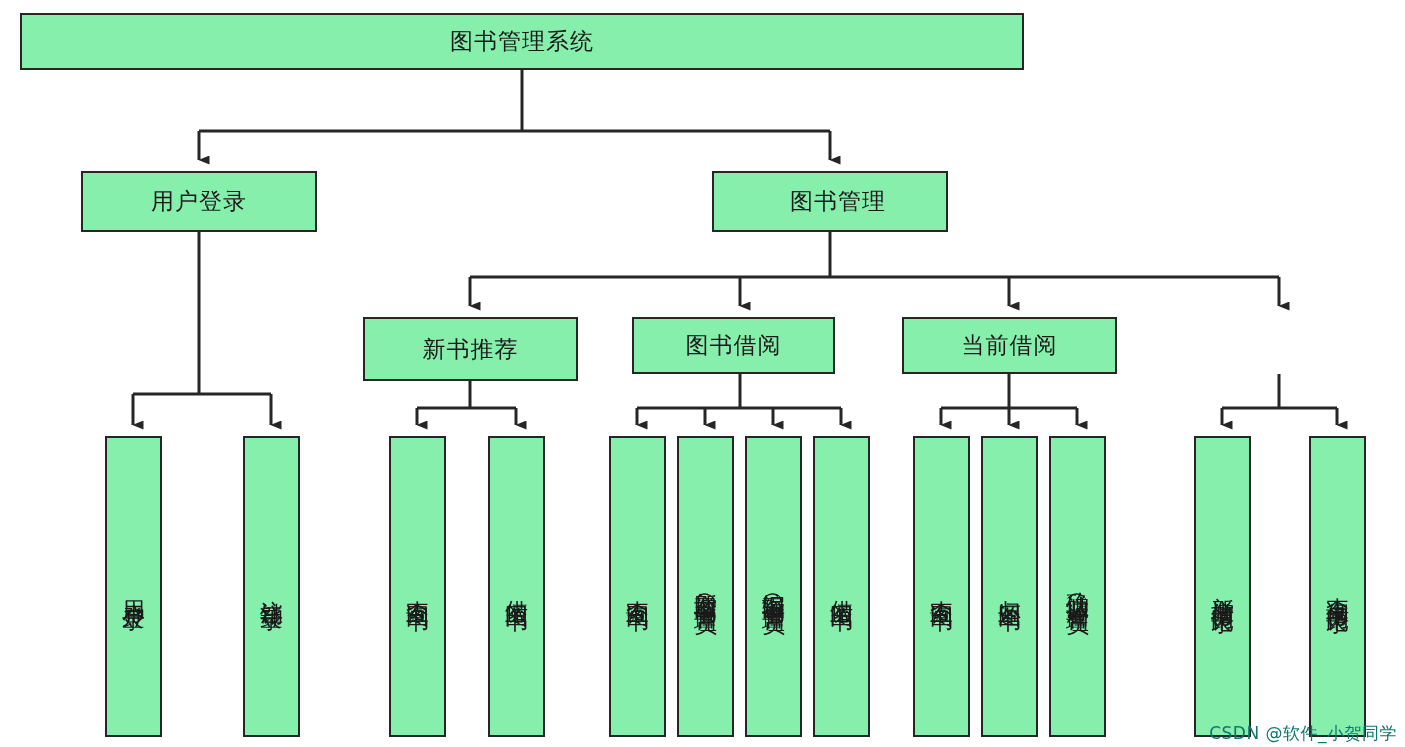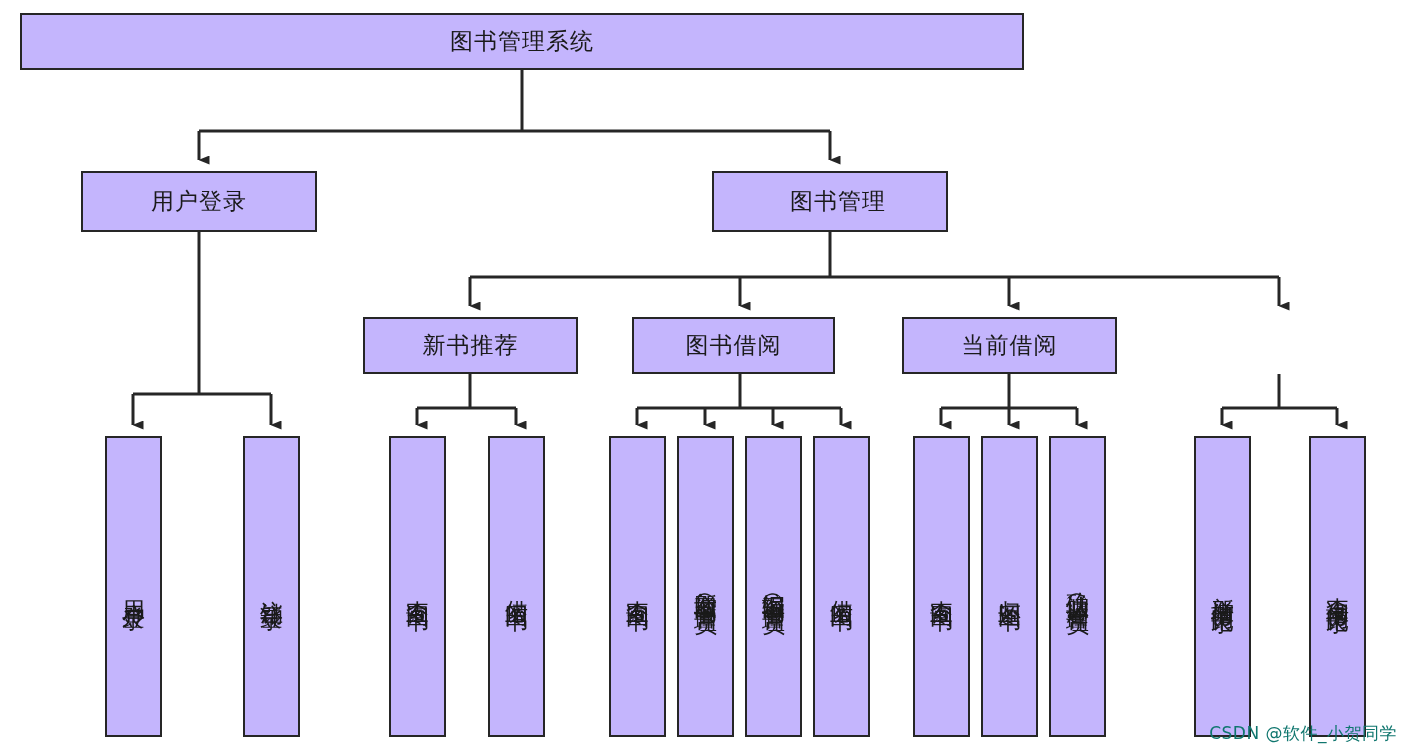--- a/index.html
+++ b/index.html
@@ -23,21 +23,21 @@
   svg#tree-svg {
     position: absolute;
     top: 0;
     left: 0;
     width: 1405px;
     height: 747px;
   }
   .node-box {
     position: absolute;
     box-sizing: border-box;
-    background: #c4b5fd;
+    background: #86efac;
     border: 2.5px solid #262626;
     display: flex;
     align-items: center;
     justify-content: center;
     color: #1a1a1a;
   }
   .node-box.horizontal {
     font-size: 23px;
     letter-spacing: 1px;
   }
@@ -127,21 +127,21 @@
   </div>
 
   <div class="node-box horizontal" style="left:81px; top:171px; width:236px; height:61px;">
     <span class="node-label">用户登录</span>
   </div>
 
   <div class="node-box horizontal" style="left:712px; top:171px; width:236px; height:61px;padding-left:16px;">
     <span class="node-label">图书管理</span>
   </div>
 
-  <div class="node-box horizontal" style="left:363px; top:317px; width:215px; height:57px;">
+  <div class="node-box horizontal" style="left:363px; top:317px; width:215px; height:64px;">
     <span class="node-label">新书推荐</span>
   </div>
 
   <div class="node-box horizontal" style="left:632px; top:317px; width:203px; height:57px;">
     <span class="node-label">图书借阅</span>
   </div>
 
   <div class="node-box horizontal" style="left:902px; top:317px; width:215px; height:57px;">
     <span class="node-label">当前借阅</span>
   </div>

